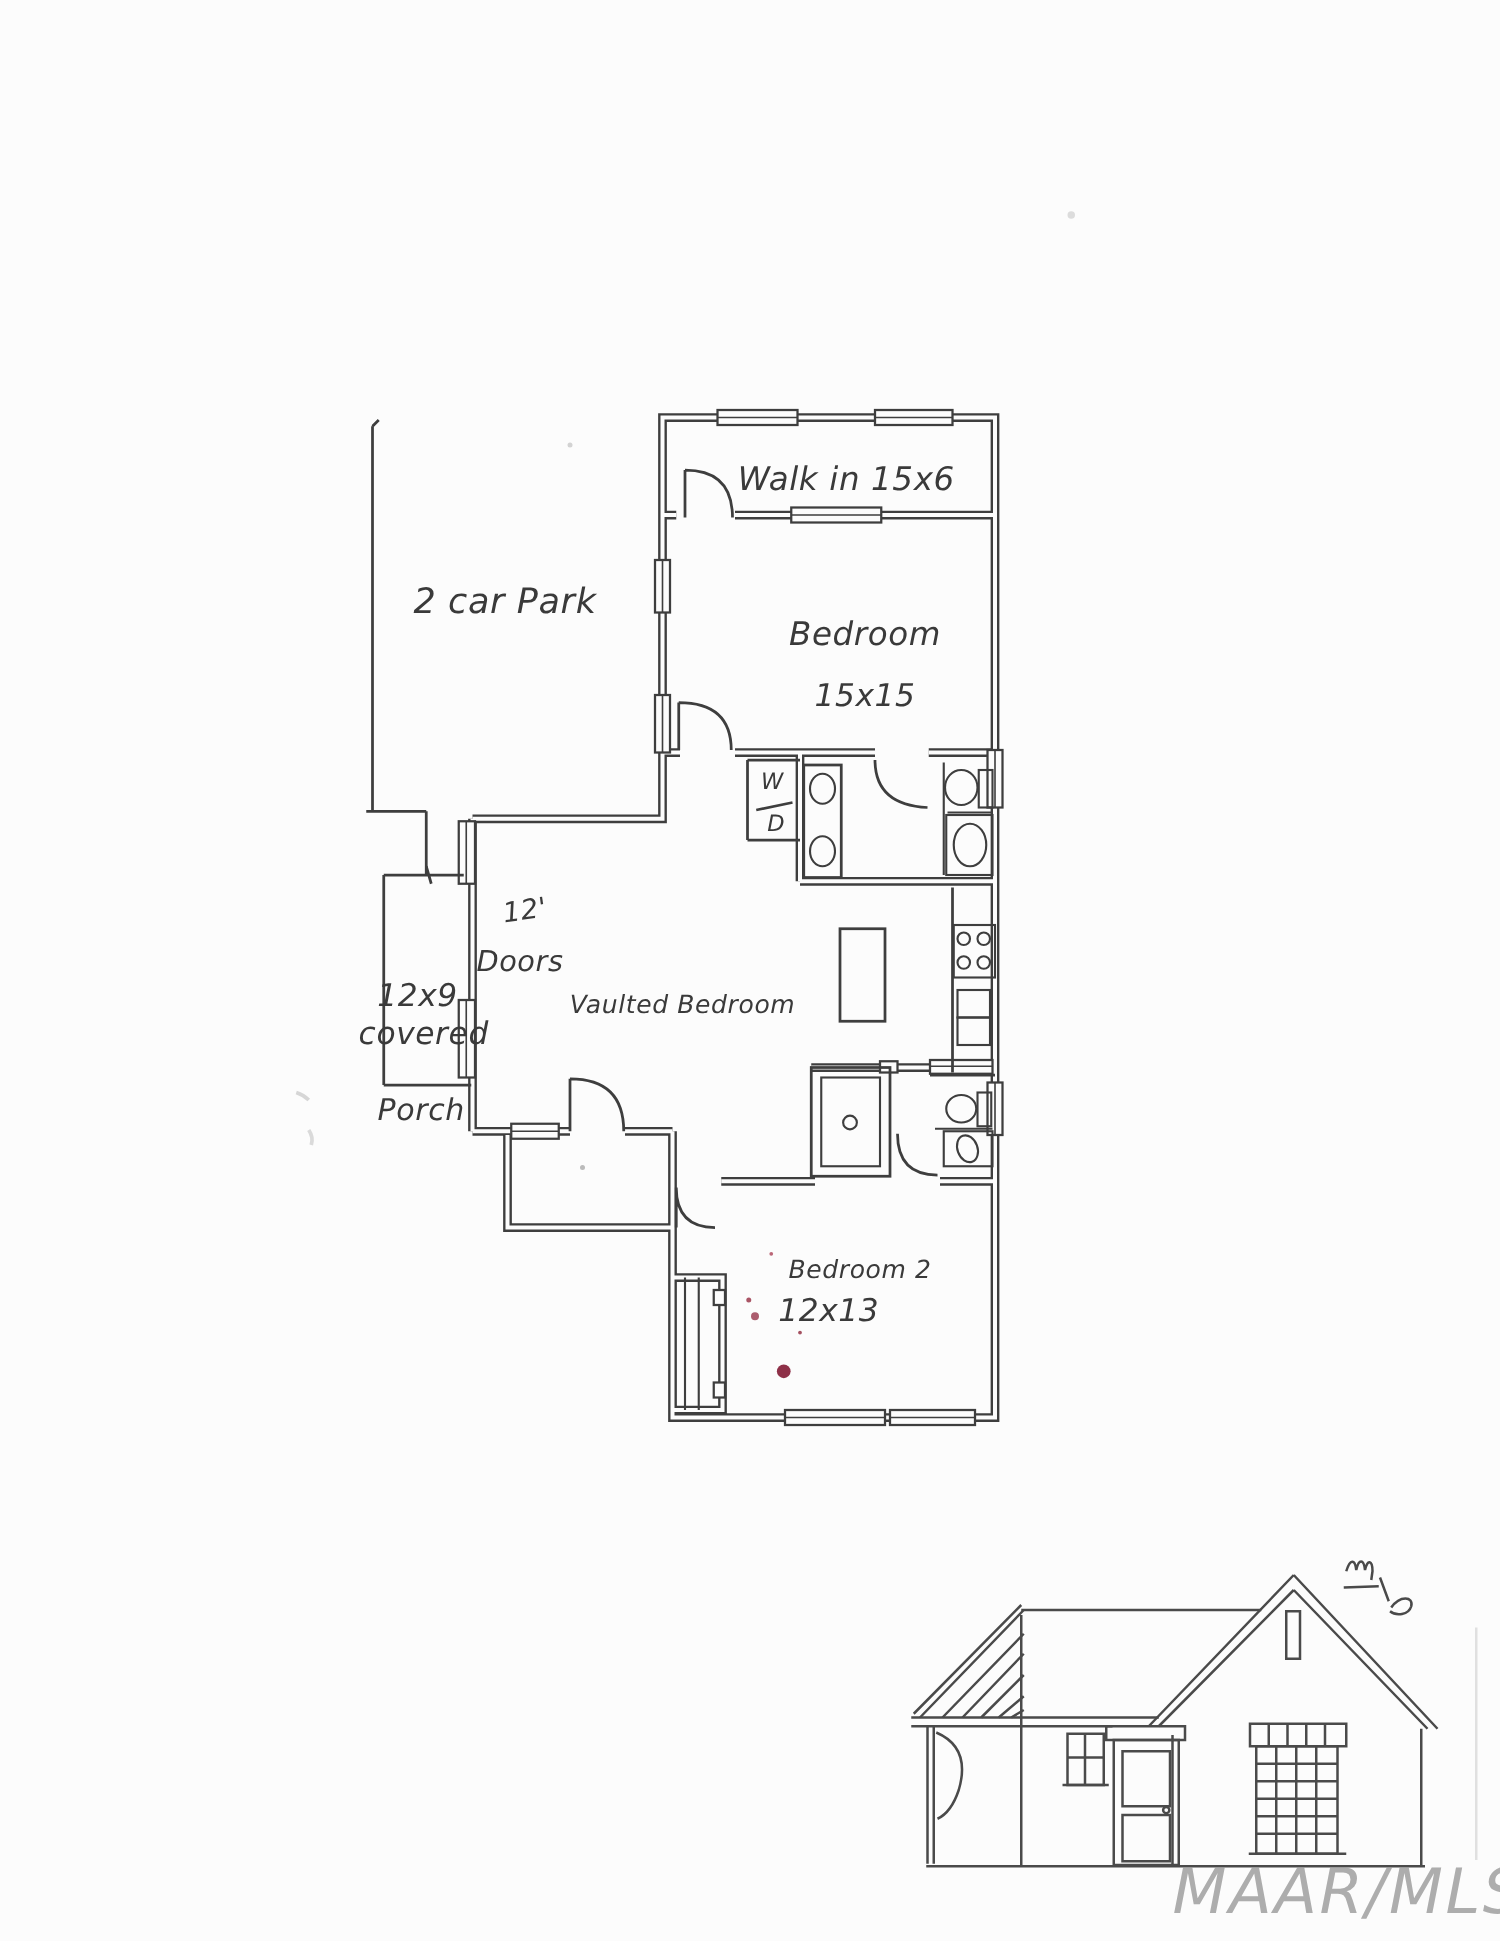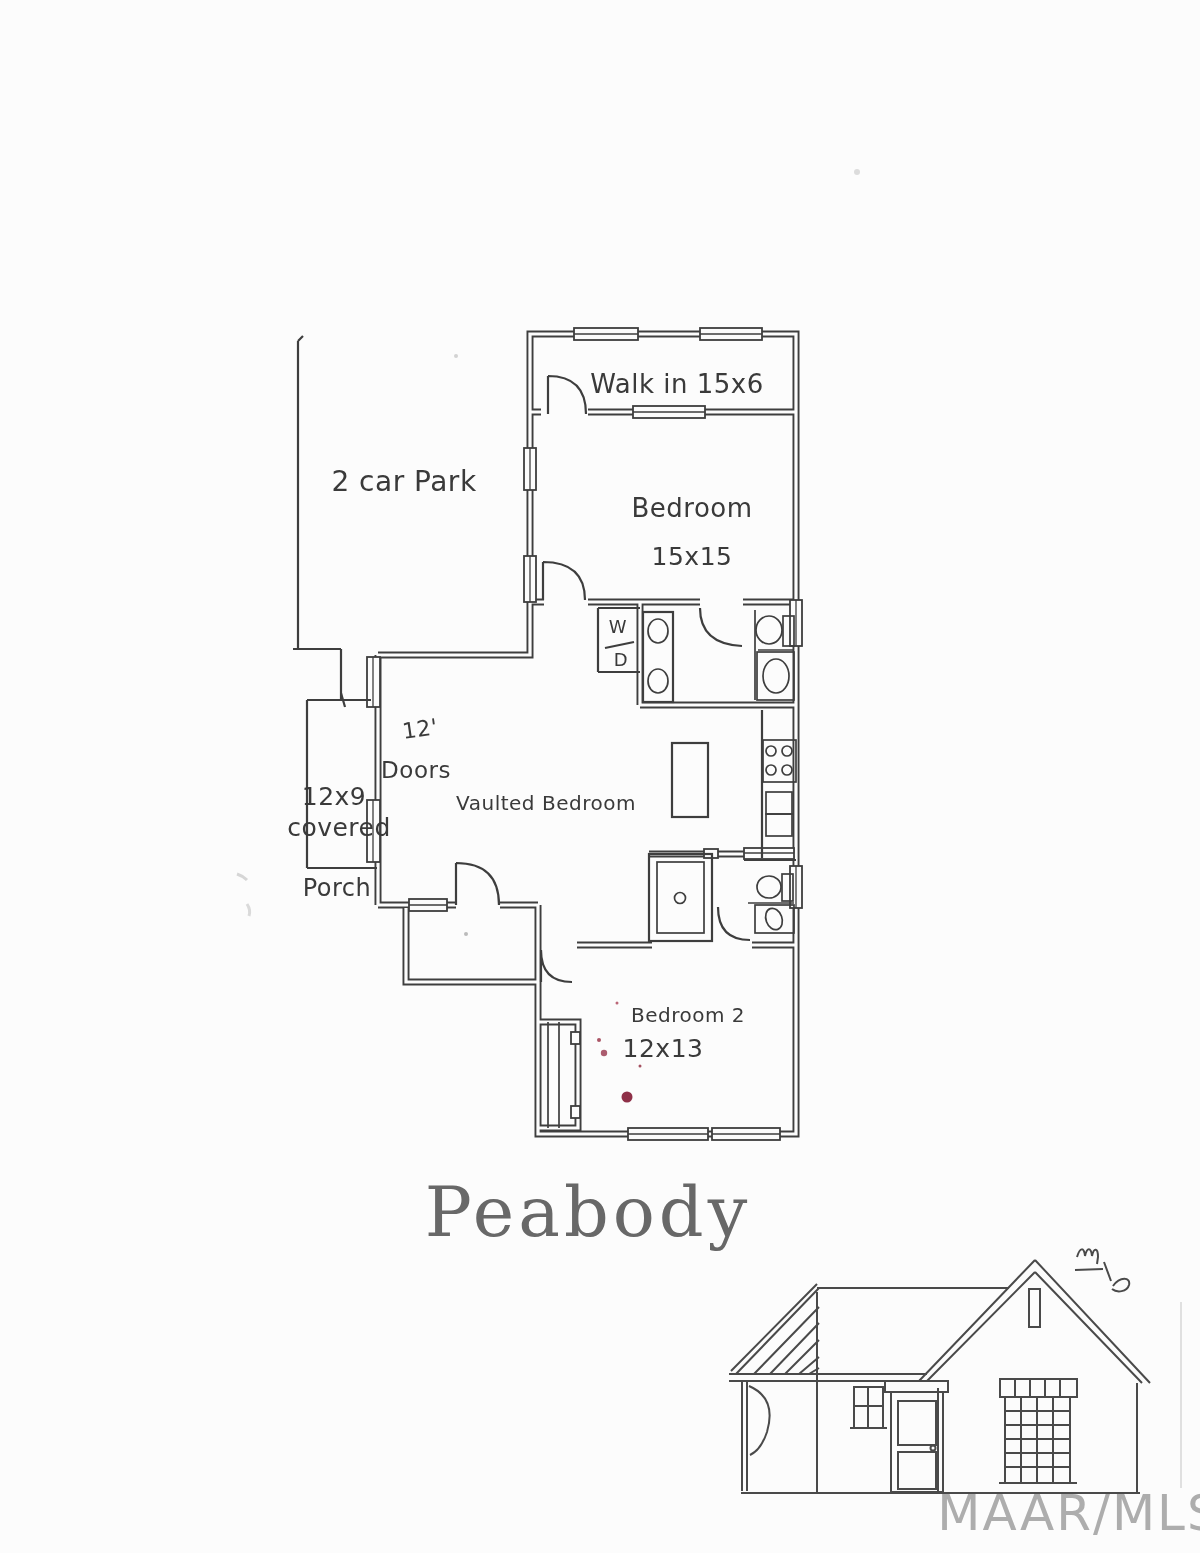--- a/index.html
+++ b/index.html
@@ -1,18 +1,18 @@
 <!DOCTYPE html>
 <html><head>
 <meta charset="utf-8">
 <style>
   html,body{margin:0;padding:0;}
   body{width:1200px;height:1553px;background:#fcfcfc;overflow:hidden;}
   .canvas{position:relative;width:1200px;height:1302px;background:#fcfcfc;
-          font-family:"DejaVu Sans",sans-serif;}
+          font-family:"DejaVu Sans",sans-serif;font-style:italic;}
   svg{position:absolute;left:0;top:0;}
   .wall-outer{stroke:#3e3e3e;stroke-width:7;fill:none;stroke-linecap:butt;stroke-linejoin:miter;}
   .wall-inner{stroke:#fcfcfc;stroke-width:3.2;fill:none;stroke-linecap:butt;stroke-linejoin:miter;}
   .ln{stroke:#3e3e3e;stroke-width:2.2;fill:none;}
   .thin{stroke:#3e3e3e;stroke-width:1.7;fill:none;}
   .win{fill:#fcfcfc;stroke:#3e3e3e;stroke-width:1.8;}
   .mid{stroke:#3e3e3e;stroke-width:1.3;fill:none;}
   .house{stroke:#4a4a4a;stroke-width:2;fill:none;}
   .lbl{position:absolute;color:#3a3a3a;white-space:nowrap;
        transform:translate(-50%,-50%);letter-spacing:.5px;}
@@ -188,17 +188,16 @@
   <div class="lbl" style="left:621px;top:659px;font-size:18px;">D</div>
   <div class="lbl" style="left:420px;top:729px;font-size:22px;transform:translate(-50%,-50%) rotate(-8deg);">12'</div>
   <div class="lbl" style="left:416px;top:770px;font-size:23px;">Doors</div>
   <div class="lbl" style="left:546px;top:803px;font-size:20px;">Vaulted Bedroom</div>
   <div class="lbl" style="left:334px;top:796px;font-size:25px;">12x9</div>
   <div class="lbl" style="left:339px;top:827px;font-size:25px;">covered</div>
   <div class="lbl" style="left:337px;top:856px;font-size:24px;margin-top:32px;">Porch</div>
   <div class="lbl" style="left:688px;top:1015px;font-size:20px;">Bedroom 2</div>
   <div class="lbl" style="left:663px;top:1048px;font-size:25px;">12x13</div>
 
-  <div class="title" style="left:588px;top:1212px;">Peabody</div>
 
   <div class="wm" style="left:1079px;top:1513px;">MAAR/MLS</div>
 
 </div>
 
 </body></html>

